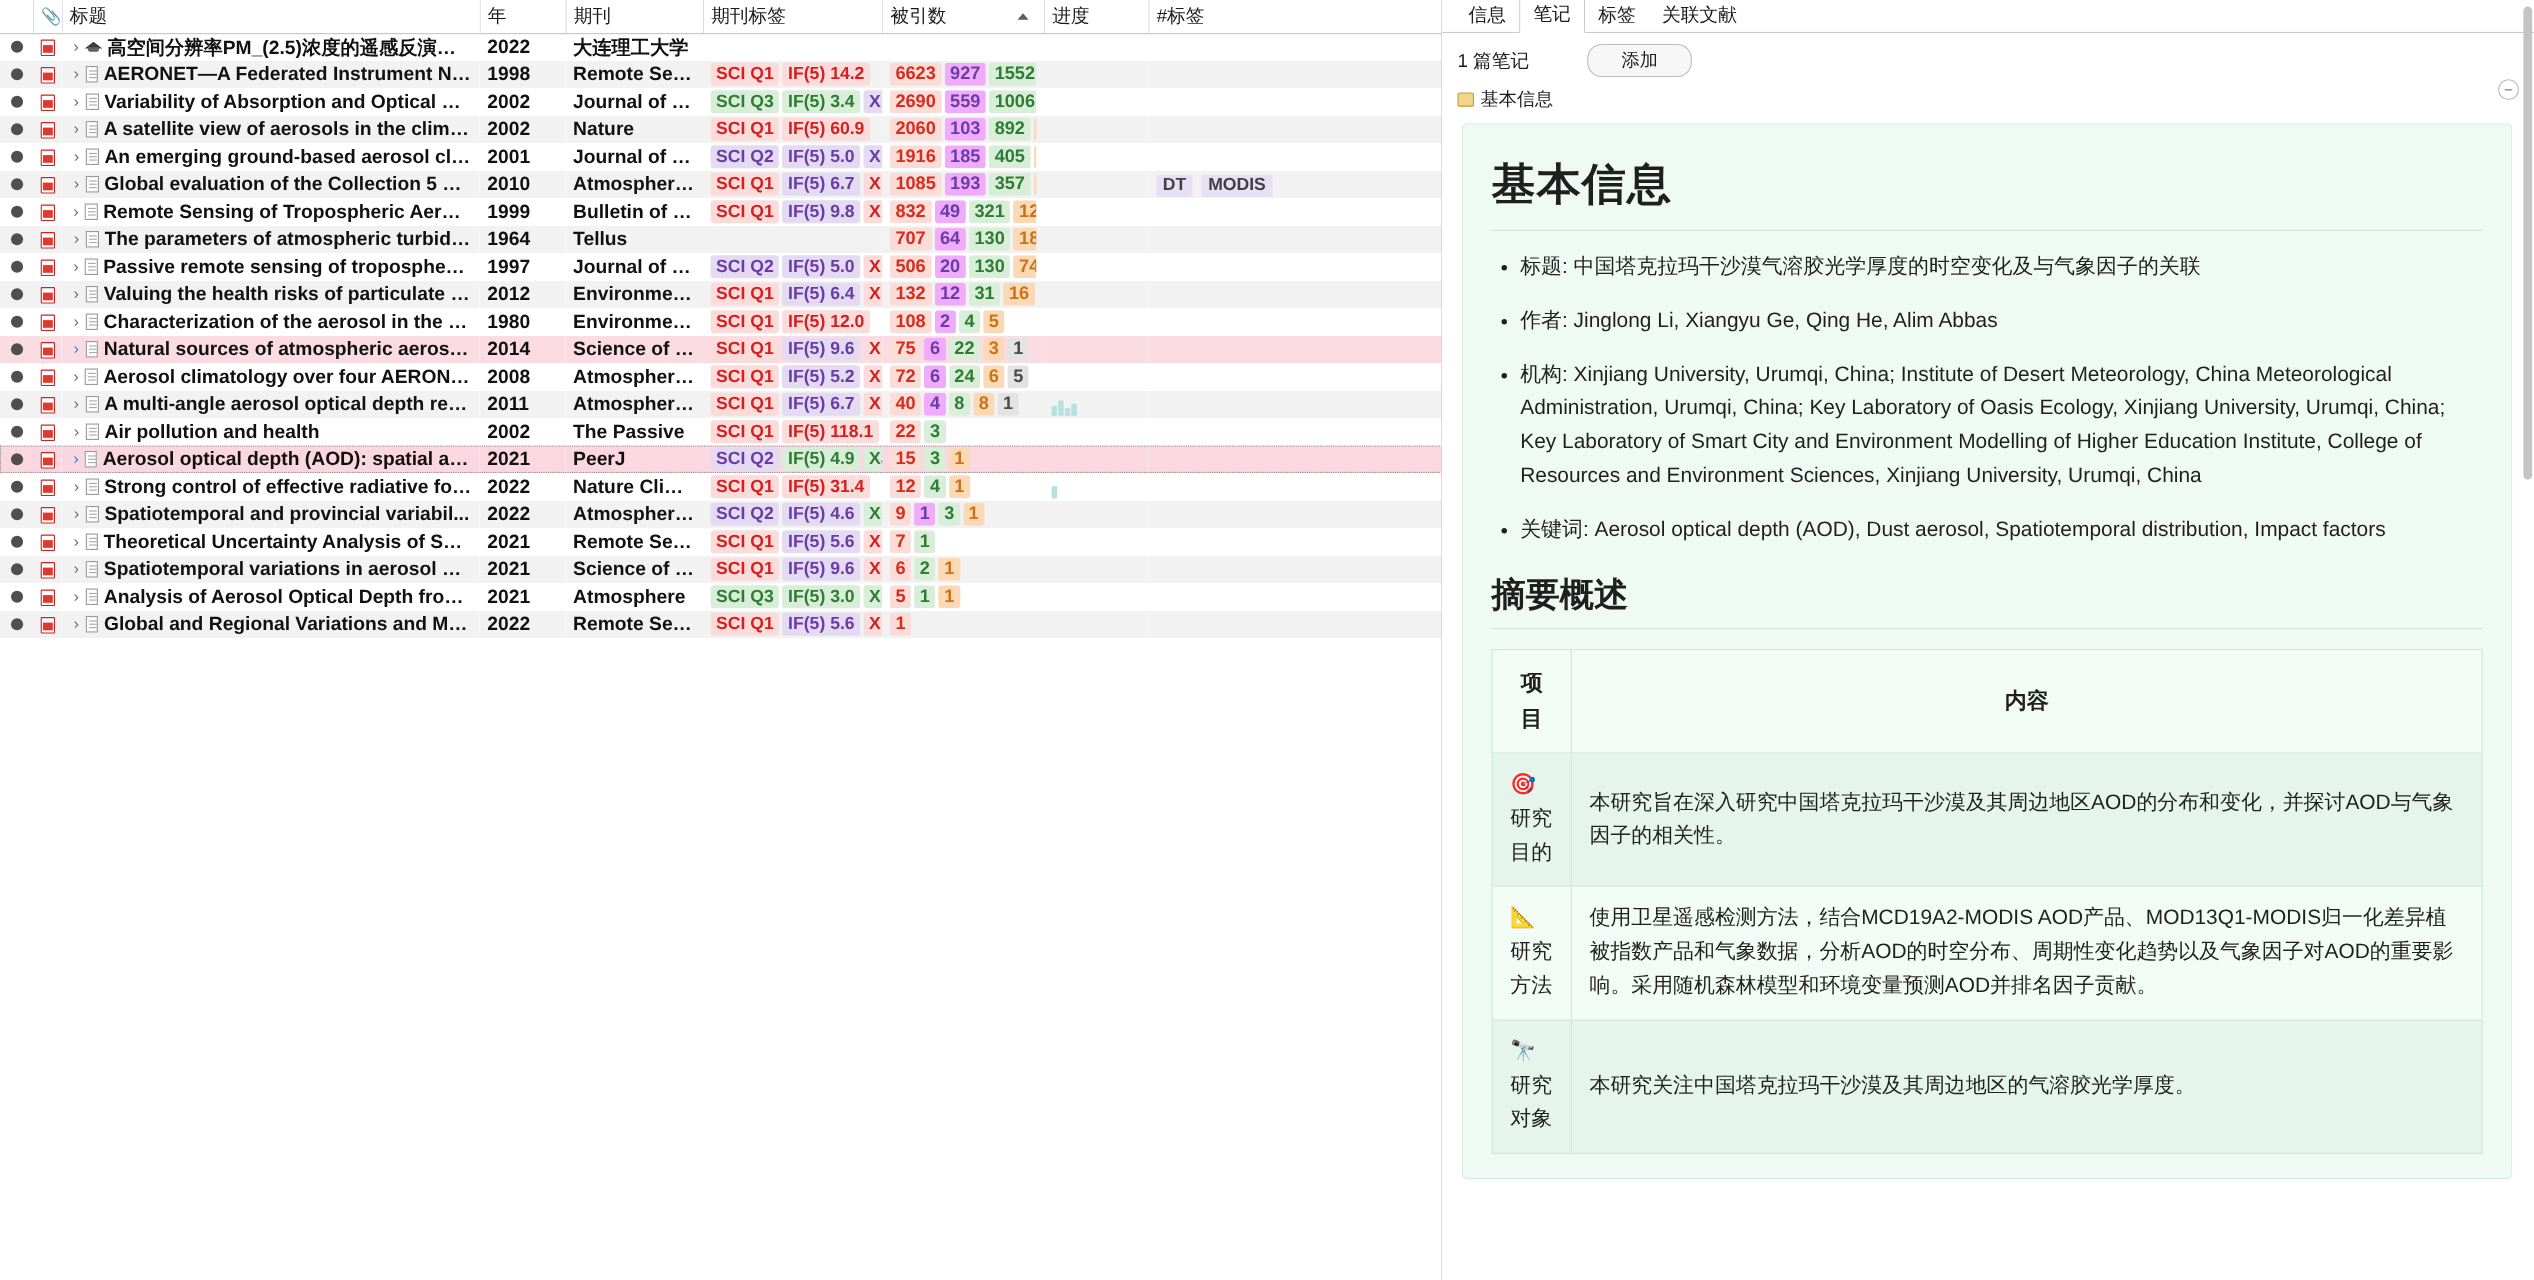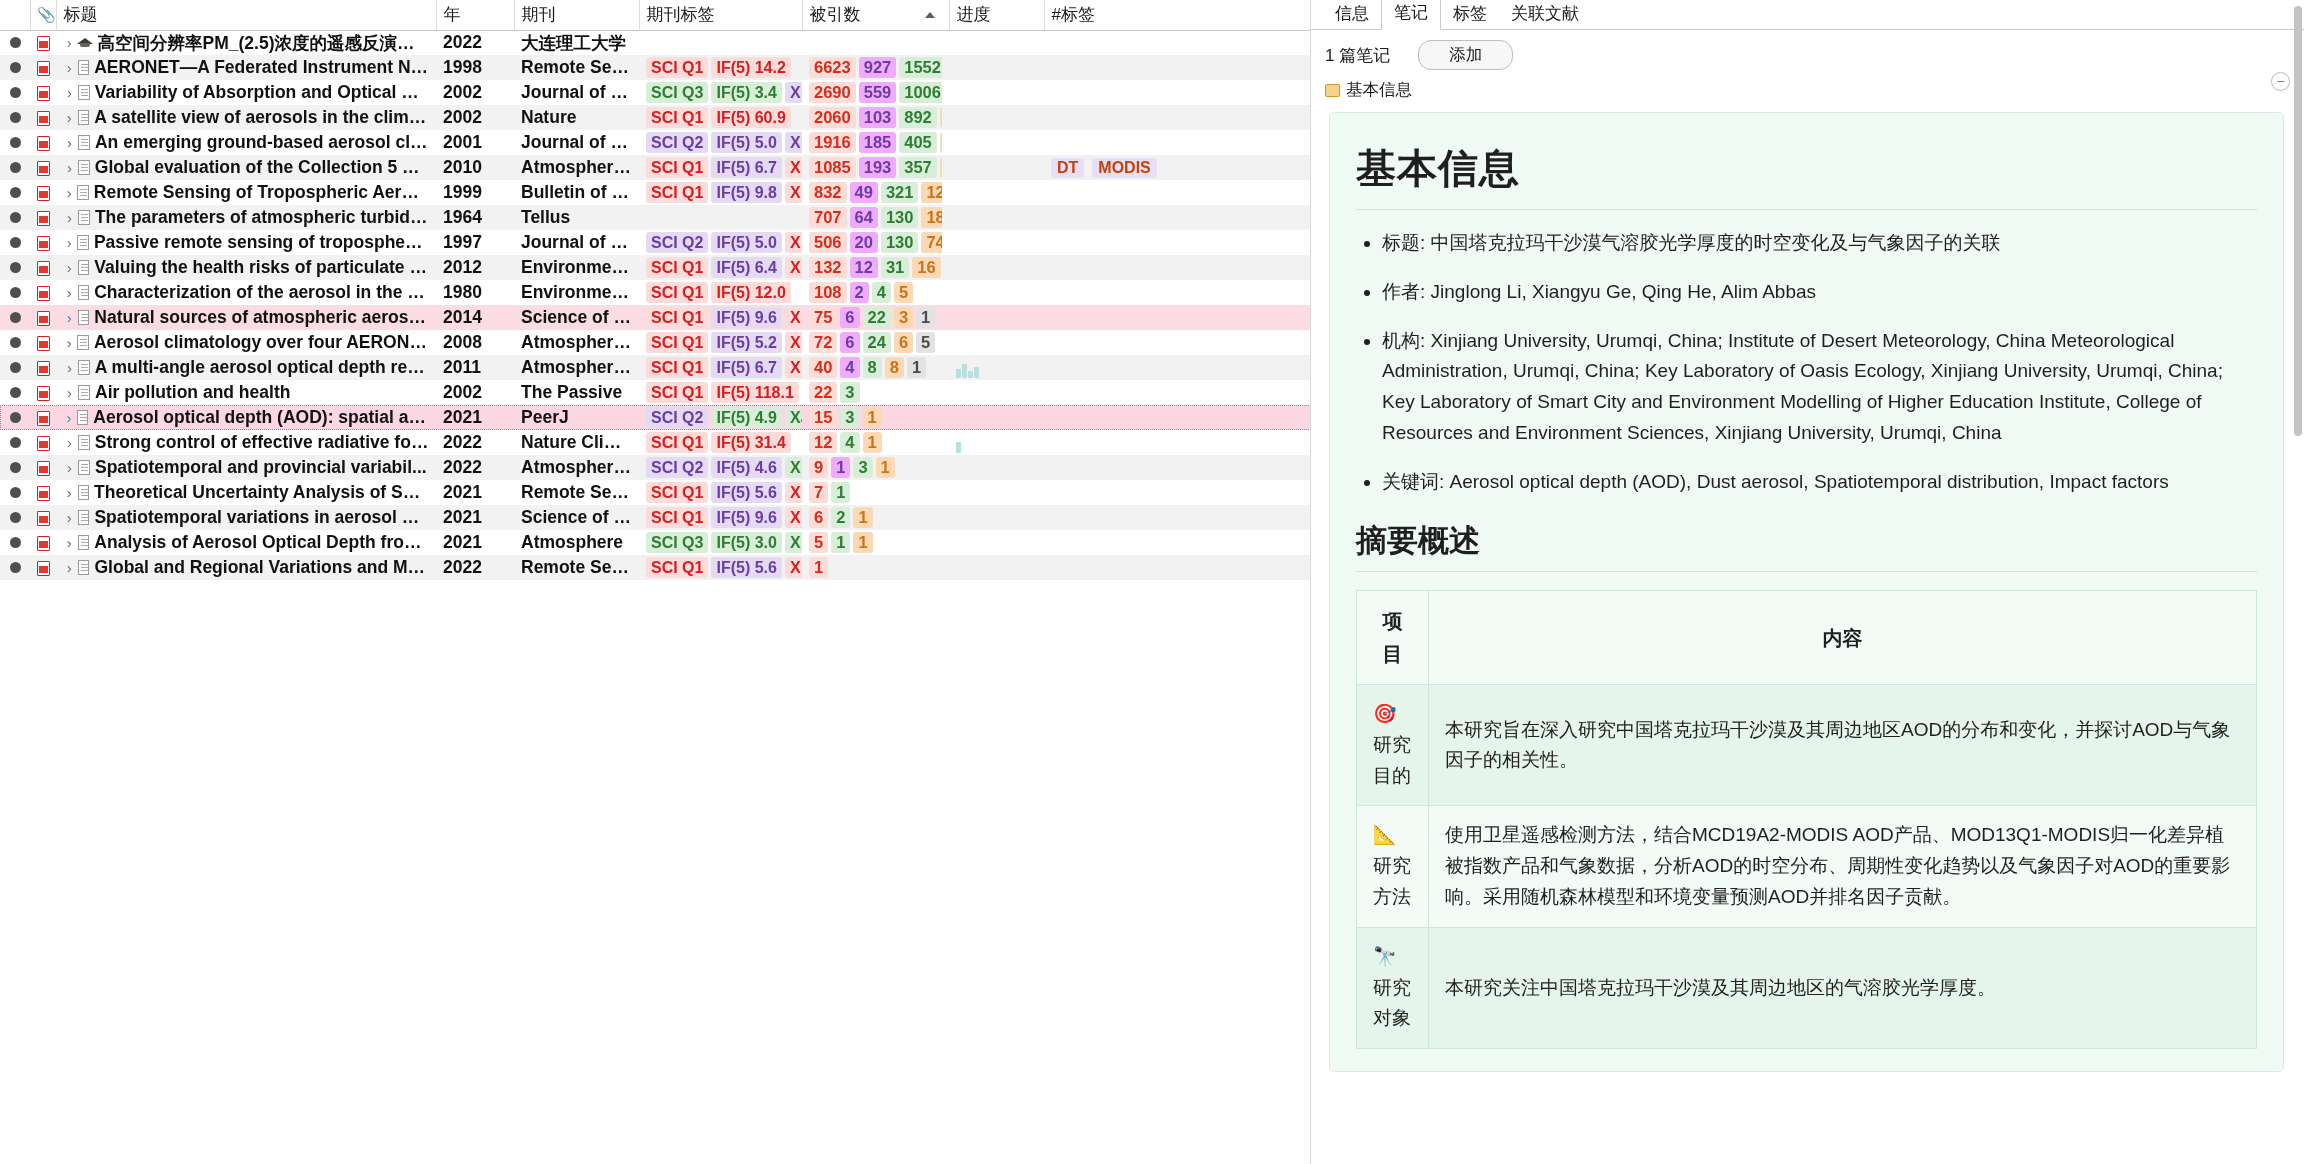--- a/index.html
+++ b/index.html
@@ -194,21 +194,21 @@
   .prog-bar {
     display: inline-block;
     background: #b9e0e0;
     vertical-align: bottom;
   }
   .prog-group { display:flex; align-items:flex-end; height:21px; gap:1px; }
 
   .tag-chip {
     display: inline-block;
     background: #e8dff5;
-    color: #c2410c;
+    color: #404040;
     font-weight: bold;
     font-size: 16px;
     border-radius: 3px;
     padding: 1px 6px;
     margin-right: 8px;
   }
 
   
   #right-pane {
     flex: 1;
@@ -237,21 +237,21 @@
   }
   .tabbar .tab.active {
     background: #fff;
     border: 1px solid #c9c9c9;
     border-bottom: 1px solid #fff;
     border-radius: 3px 3px 0 0;
   }
   .noterow {
     display: flex;
     align-items: center;
-    gap: 1px;
+    gap: 26px;
     padding: 10px 0 6px 14px;
     font-size: 17px;
     color: #1b1b1b;
   }
   .btn-add {
     border: 1px solid #bdbdbd;
     background: #f7f7f7;
     border-radius: 13px;
     padding: 3px 30px;
     font-size: 16.5px;

